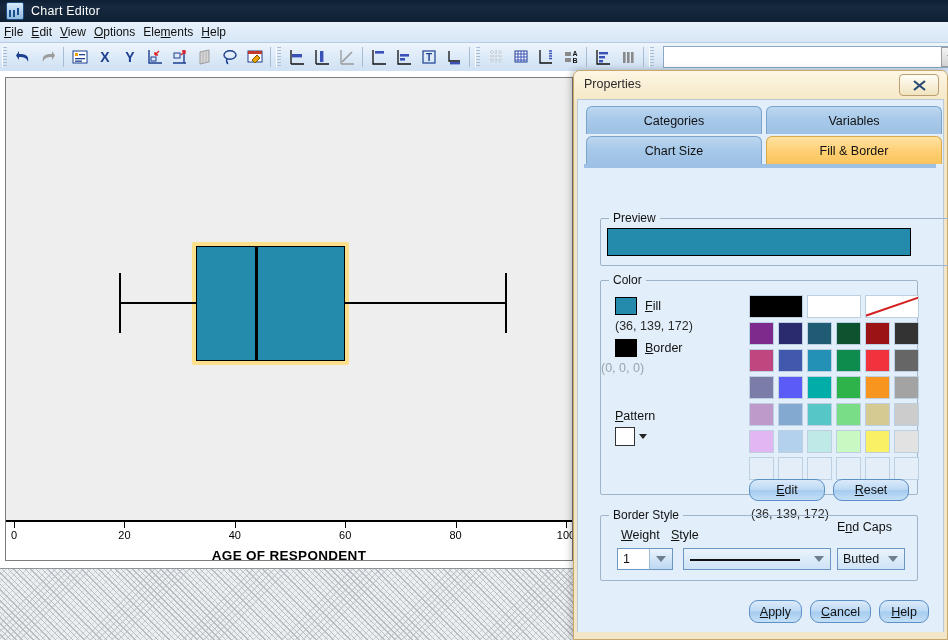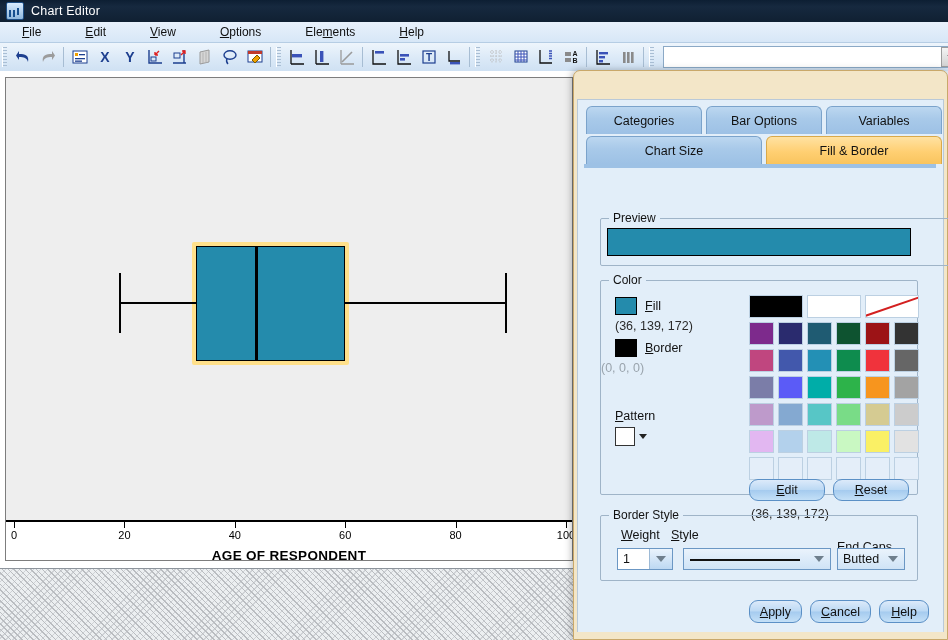--- a/index.html
+++ b/index.html
@@ -50,21 +50,21 @@
     box-shadow:4px 0 0 #17508f, 8px -2px 0 #17508f;
   }
   #title-text{color:#ffffff;font-size:12.5px;letter-spacing:.2px;}
 
   #menubar{
     position:absolute;left:0;top:22px;width:948px;height:20px;
     background:linear-gradient(180deg,#e8f1fb 0%, #d7e7f7 100%);
     border-bottom:1px solid #b6cde4;display:flex;align-items:center;
   }
   .menu-item{
-    padding:2px 22px;font-size:12px;color:#111;cursor:default;
+    padding:2px 4px;font-size:12px;color:#111;cursor:default;
   }
 
   #toolbar{
     position:absolute;left:0;top:43px;width:948px;height:28px;
     background:linear-gradient(180deg,#eef5fc 0%, #dbe9f7 55%, #cfe1f3 100%);
     border-bottom:1px solid #9fb9d4;
     display:flex;align-items:center;
   }
   .grip{
     width:4px;height:20px;margin:0 3px 0 2px;flex:none;
@@ -245,21 +245,21 @@
     font-size:12.5px;color:#111;display:flex;align-items:center;justify-content:center;
     box-sizing:border-box;
   }
   #btn-edit,#btn-reset{width:76px;height:22px;}
   #pal-rgb{position:absolute;left:150px;top:226px;font-size:12.5px;color:#2a2a2a;}
 
   
   .bs-lbl{position:absolute;font-size:12.5px;color:#111;}
   #lbl-weight{left:20px;top:12px;}
   #lbl-style{left:70px;top:12px;}
-  #lbl-endcaps{left:236px;top:24px;text-align:center;}
+  #lbl-endcaps{left:236px;top:4px;text-align:center;}
   .combo{
     position:absolute;height:22px;border:1px solid #6b97c4;box-sizing:border-box;
     background:linear-gradient(180deg,#eaf3fc,#cfe3f6);
     display:flex;align-items:center;
   }
   .combo .cval{padding-left:5px;font-size:12.5px;color:#111;flex:1;}
   .combo .carrow{
     width:22px;height:100%;display:flex;align-items:center;justify-content:center;
   }
   .tri-c{width:0;height:0;border-left:5px solid transparent;border-right:5px solid transparent;border-top:6px solid #6f7f8d;}
@@ -515,26 +515,33 @@
             <div class="ticklabel" style="left: 560px;">100</div>
           </div>
         <div id="axis-title">AGE OF RESPONDENT</div>
       </div>
     </div>
   </div>
 
   <div id="hatch"></div>
 
   <div id="dlg">
+    <div id="dlg-title">
+      <div id="dlg-title-text">Properties</div>
+      <div id="dlg-close">
+        <svg width="15" height="13" viewBox="0 0 15 13">
+          <path d="M2 2 L13 11 M13 2 L2 11" stroke="#2b4b72" stroke-width="2.2" fill="none"></path>
+        </svg>
+      </div>
+    </div>
 
     <div id="dlg-body">
 
       <div class="tabrow" id="tabrow1">
         <div class="tab">Categories</div>
-        <div class="tab">Bar Options</div>
         <div class="tab">Variables</div>
       </div>
       <div class="tabrow" id="tabrow2">
         <div class="tab">Chart Size</div>
         <div class="tab active">Fill &amp; Border</div>
       </div>
       <div id="tab-underline"></div>
 
       <div class="group" id="grp-preview">
         <div class="group-title">Preview</div>

